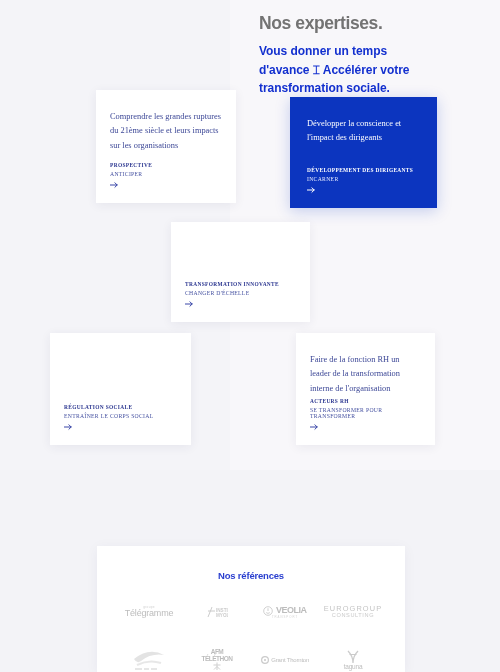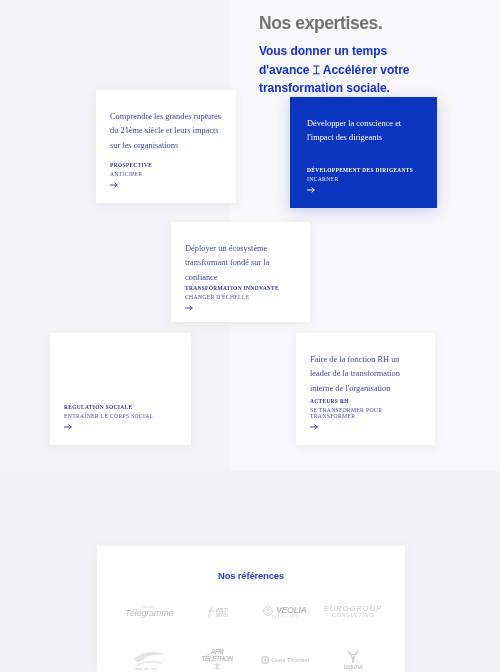--- a/index.html
+++ b/index.html
@@ -145,21 +145,20 @@
     color: #2a3fcf;
     letter-spacing: -0.2px;
     margin: 0 0 18px 0;
   }
   .refs-grid {
     display: grid;
     grid-template-columns: repeat(4, 1fr);
     row-gap: 22px;
     align-items: center;
     justify-items: center;
-    font-style: italic;
   }
   .logo {
     color: #b9b9c4;
     display: flex;
     flex-direction: column;
     align-items: center;
     justify-content: center;
     height: 26px;
     line-height: 1.05;
     filter: grayscale(1);
@@ -233,21 +232,20 @@
     <p class="card-link">INCARNER</p>
     <span class="arrow-icon">
       <svg viewBox="0 0 14 10" width="10" height="8">
           <path d="M0 5h10M7 2l3 3-3 3" stroke="currentColor" stroke-width="1.4" fill="none" stroke-linecap="square"></path>
         </svg>
     </span>
   </div>
 </div>
 
 <div class="card" id="card-transformation">
-  <p class="card-title">Déployer un écosystème transformant fondé sur la confiance</p>
   <div class="card-foot">
     <p class="card-kicker">TRANSFORMATION INNOVANTE</p>
     <p class="card-link">CHANGER D'ÉCHELLE</p>
     <span class="arrow-icon">
       <svg viewBox="0 0 14 10" width="10" height="8">
           <path d="M0 5h10M7 2l3 3-3 3" stroke="currentColor" stroke-width="1.4" fill="none" stroke-linecap="square"></path>
         </svg>
     </span>
   </div>
 </div>

